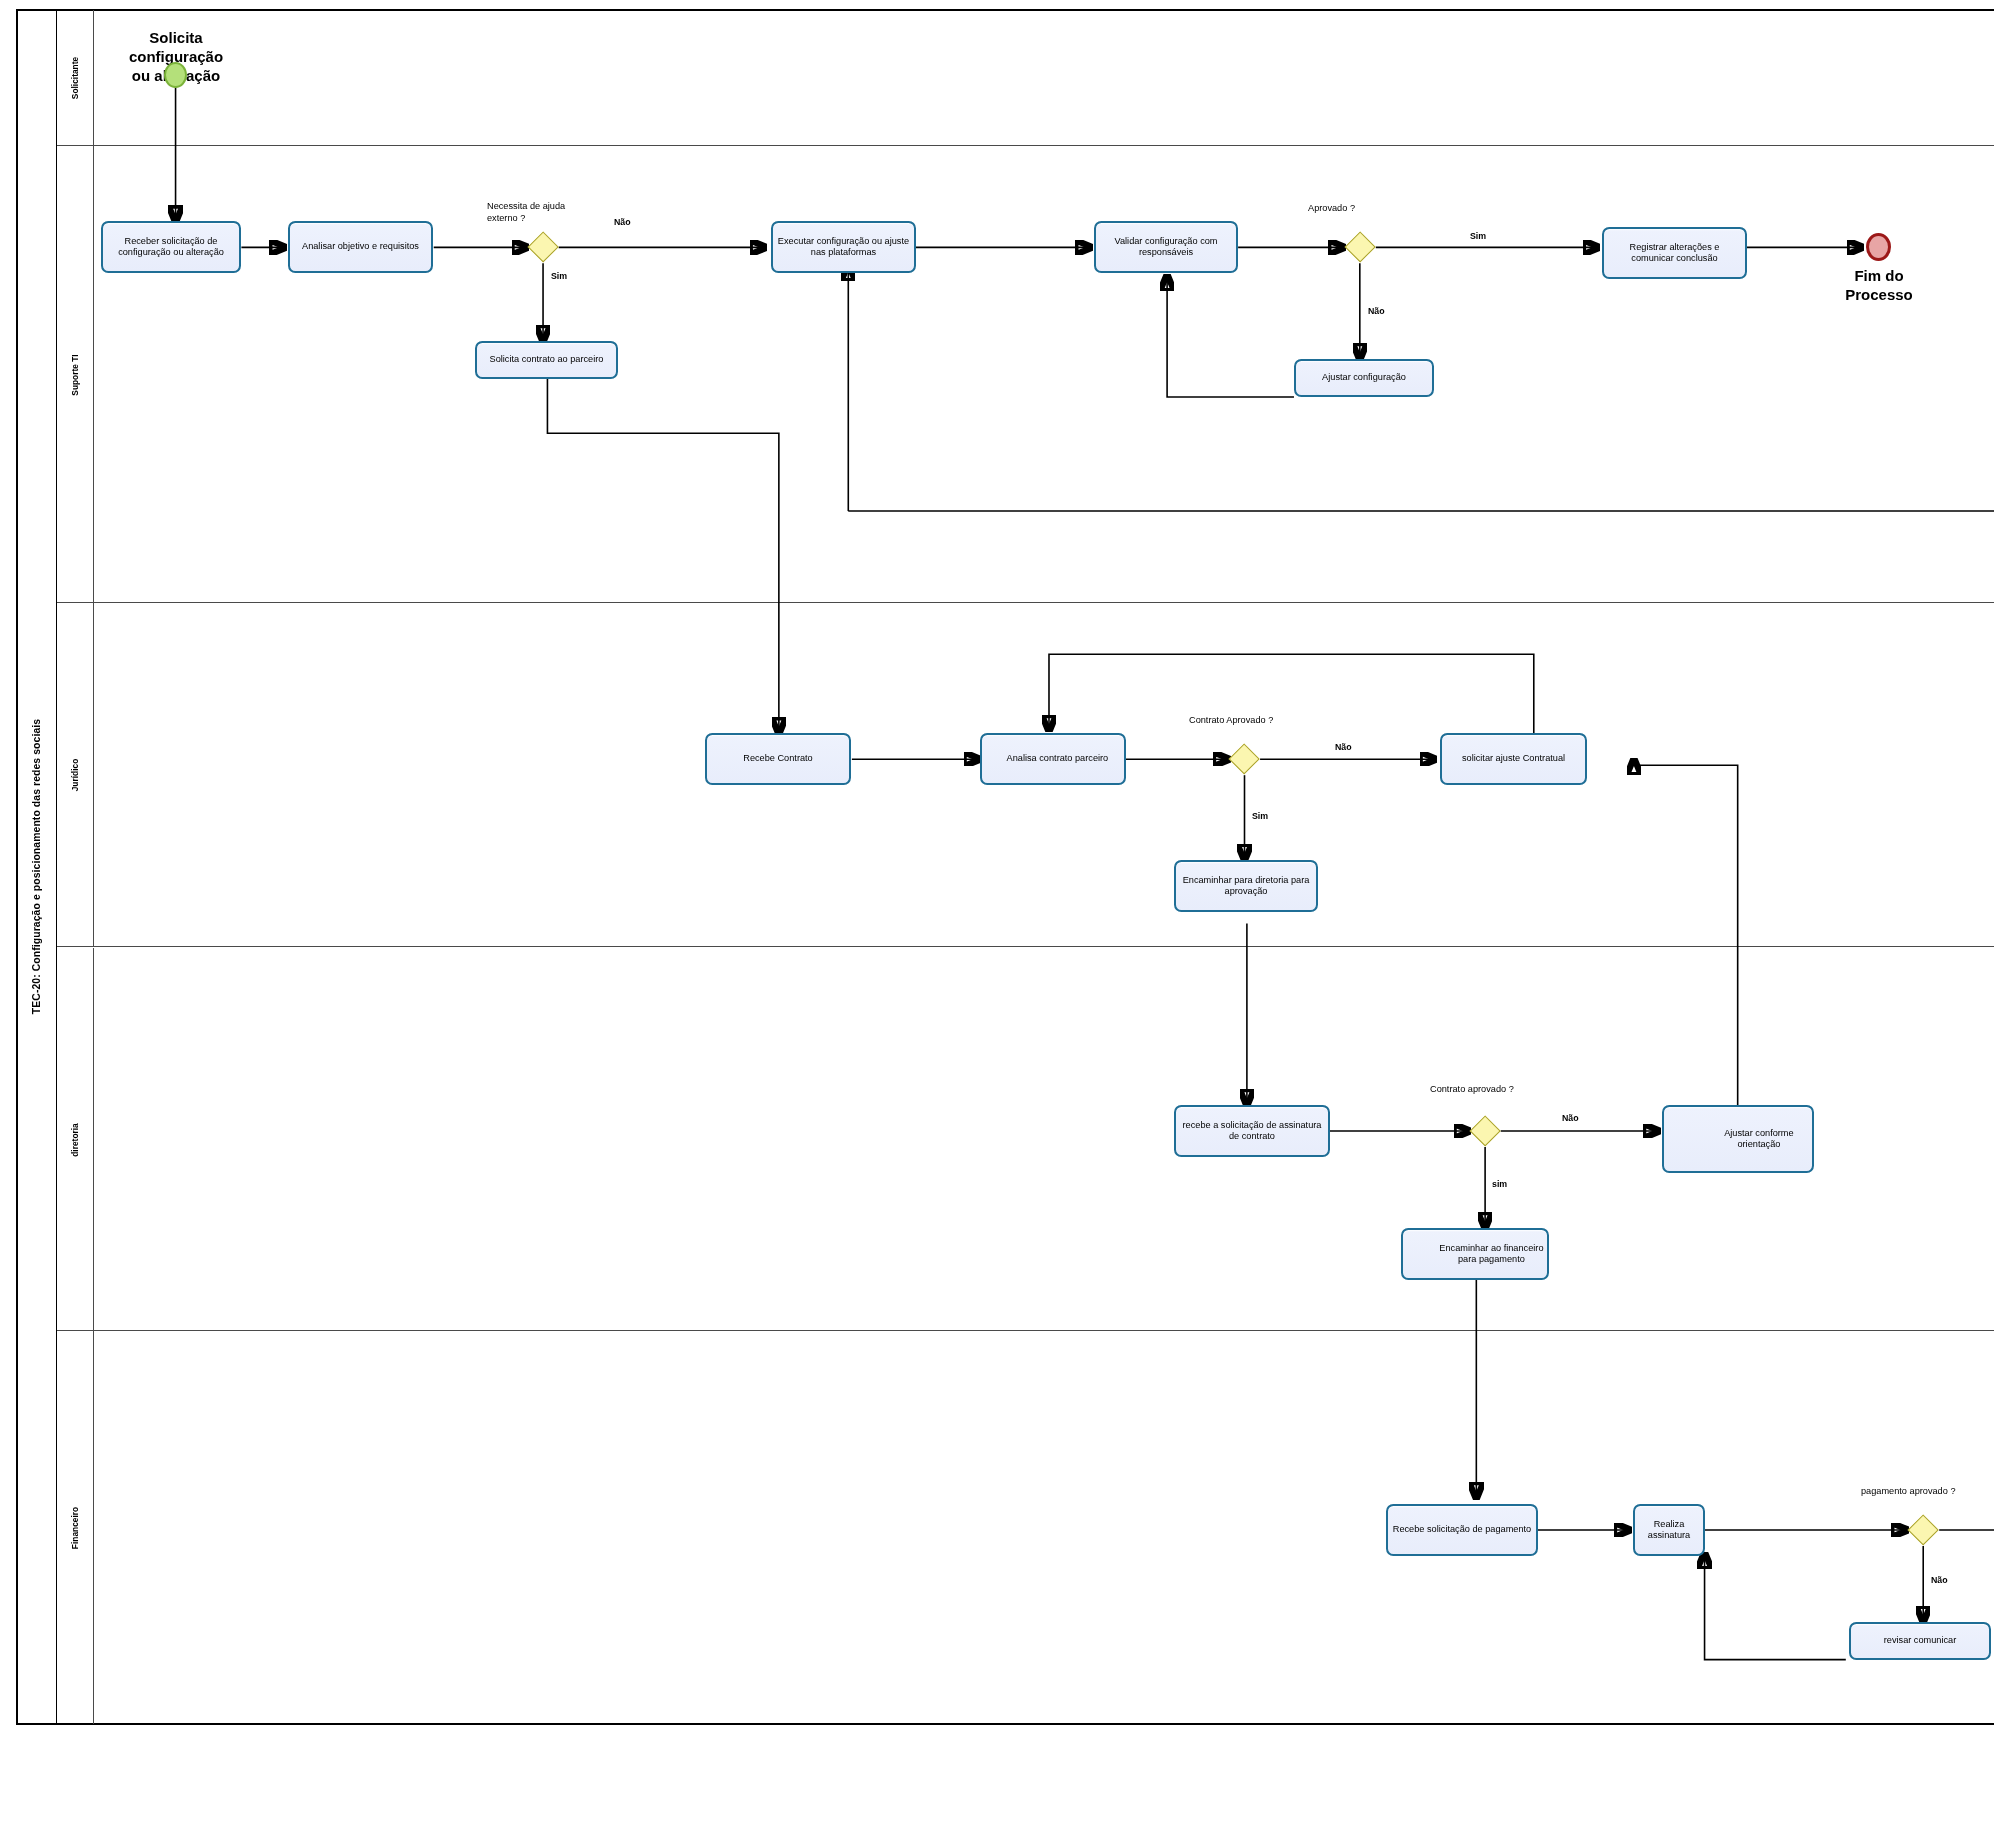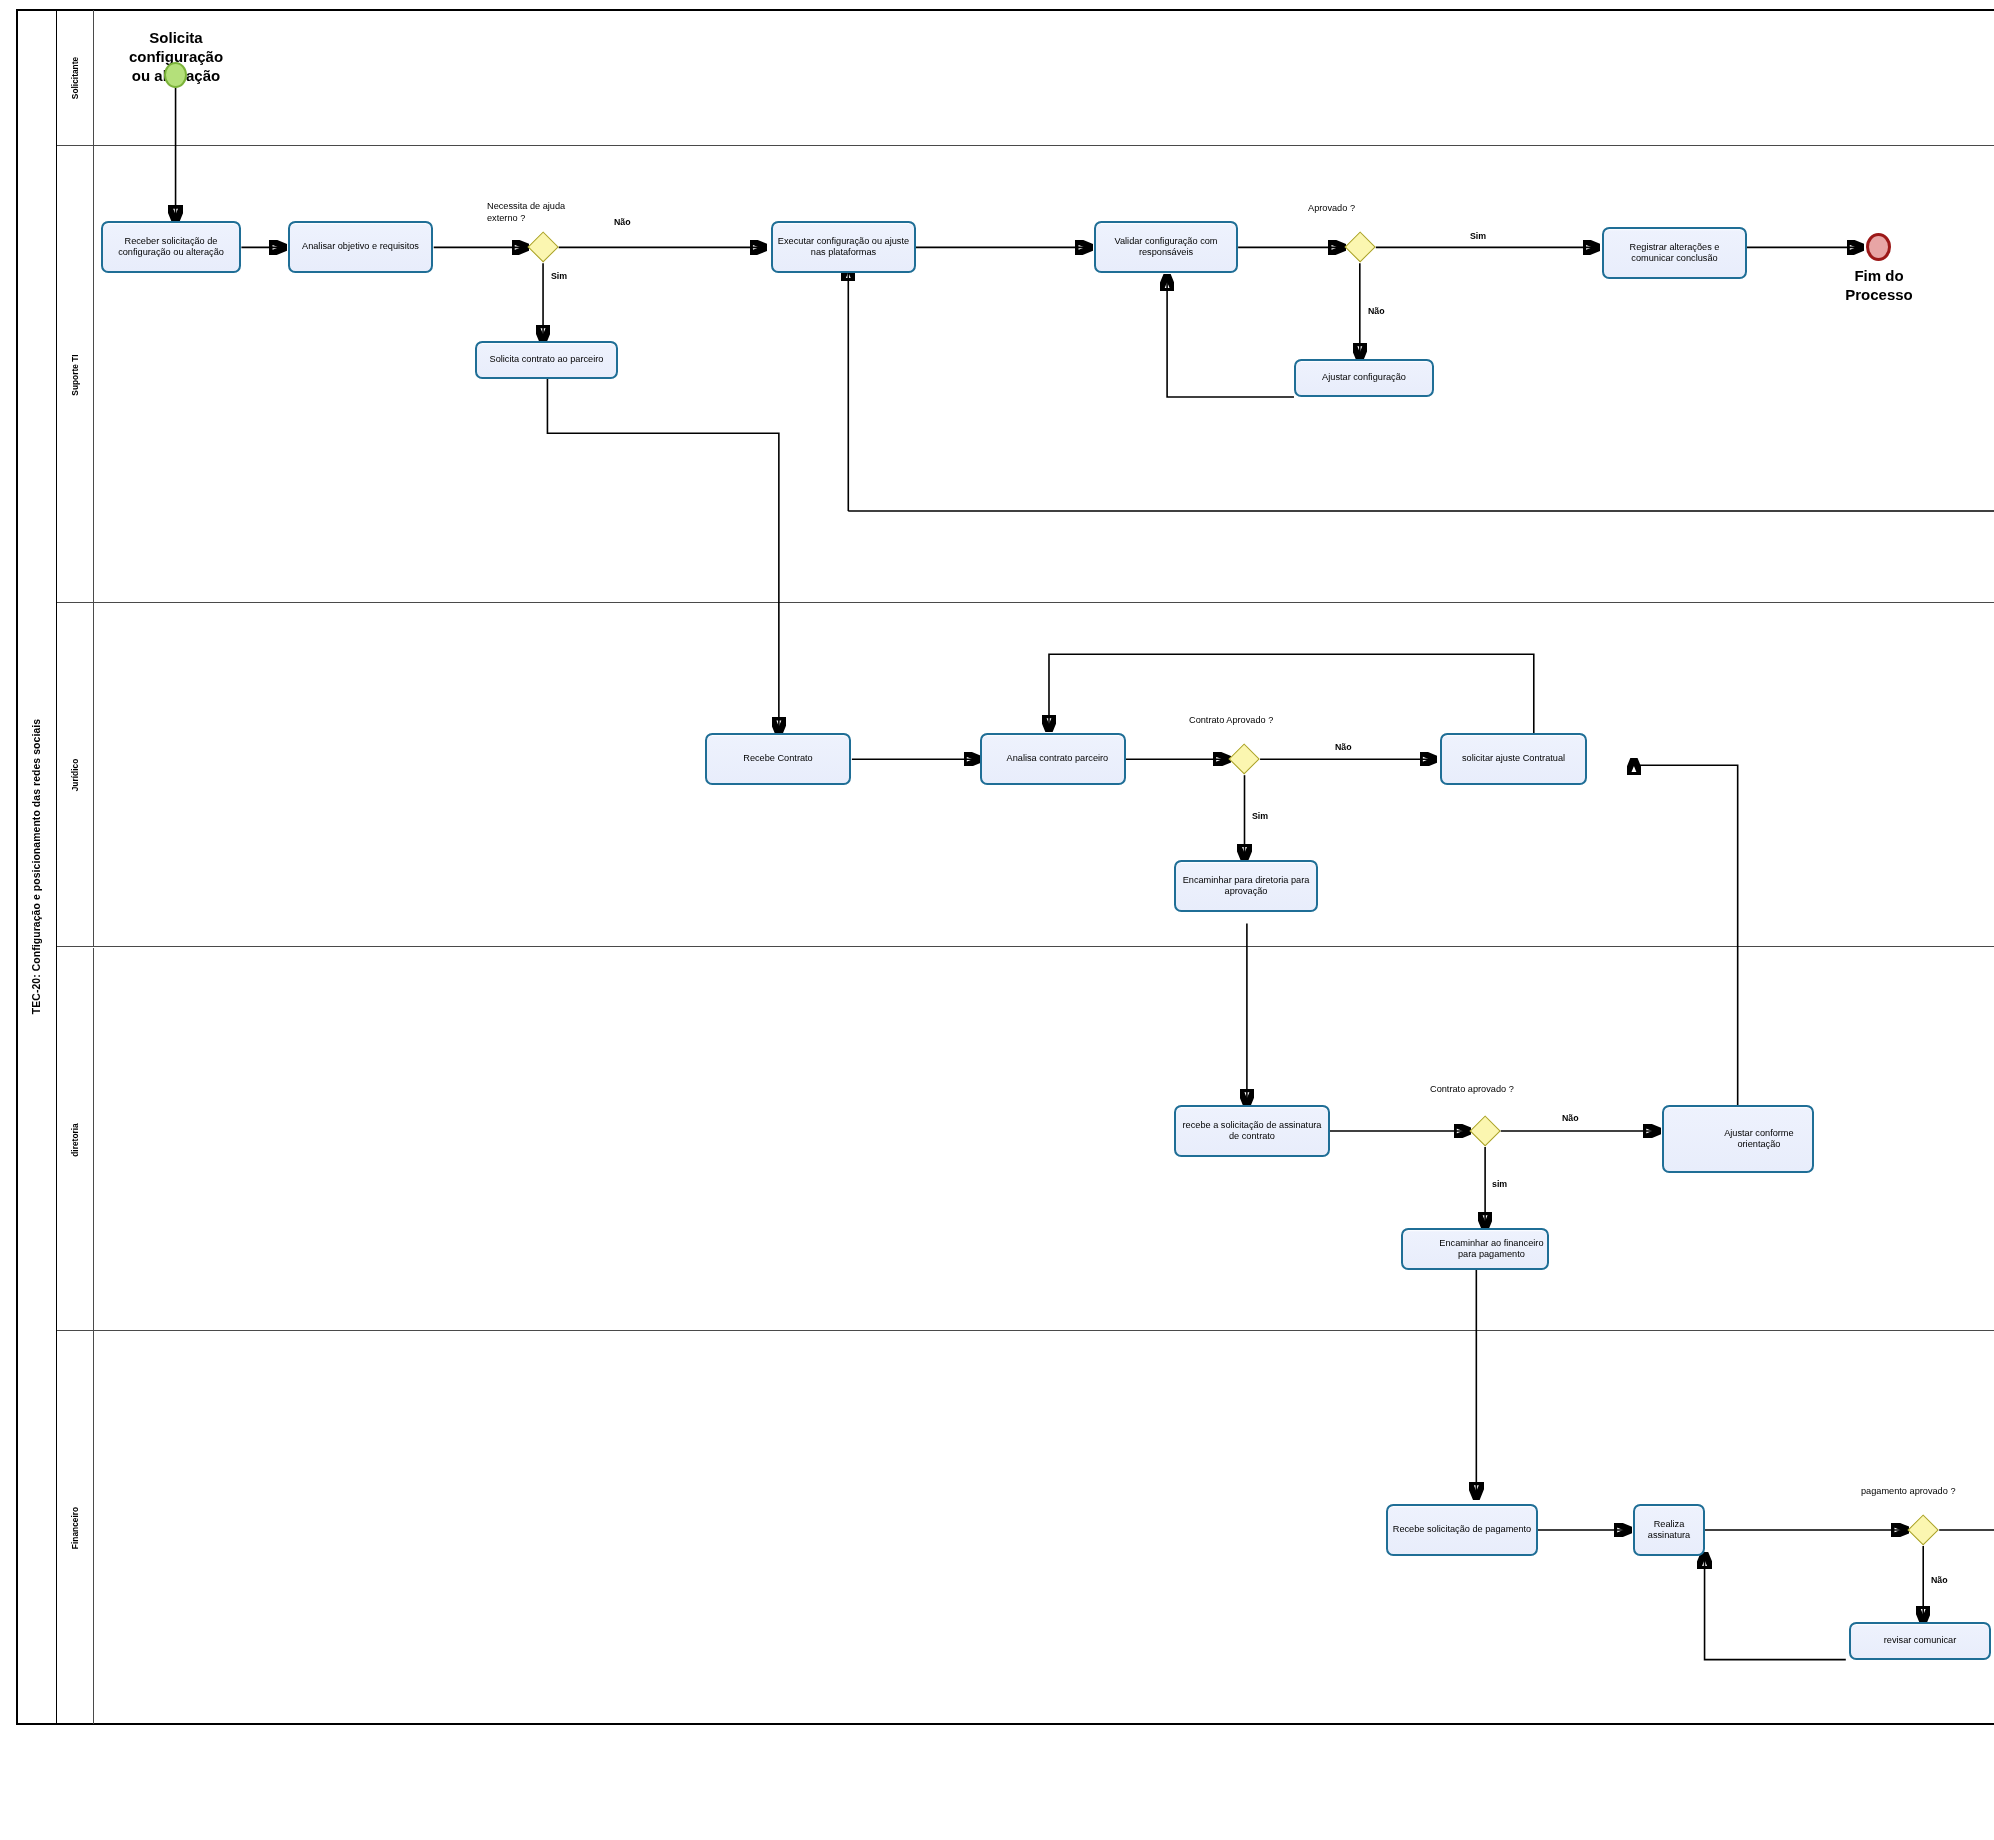--- a/index.html
+++ b/index.html
@@ -260,21 +260,21 @@
 
   <div class="task" style="left:1174px;top:1105px;width:156px;height:52px;">recebe a solicitação de assinatura de contrato</div>
 
   <div class="gw-label" style="left:1430px;top:1084px;width:112px;">Contrato aprovado ?</div>
   <div class="gateway" style="left:1474px;top:1120px;width:22.3px;height:22.3px;"></div>
   <div class="flow-label" style="left:1562px;top:1113px;">Não</div>
   <div class="flow-label" style="left:1492px;top:1179px;">sim</div>
 
   <div class="task" style="left:1662px;top:1105px;width:152px;height:68px;padding-left:45px;">Ajustar conforme orientação</div>
 
-  <div class="task" style="left:1401px;top:1228px;width:148px;height:42px;padding-left:36px;">Encaminhar ao financeiro para pagamento</div>
+  <div class="task" style="left:1401px;top:1228px;width:148px;height:52px;padding-left:36px;">Encaminhar ao financeiro para pagamento</div>
 
   <div class="task" style="left:1386px;top:1504px;width:152px;height:52px;">Recebe solicitação de pagamento</div>
 
   <div class="task" style="left:1633px;top:1504px;width:72px;height:52px;">Realiza assinatura</div>
 
   <div class="gw-label" style="left:1861px;top:1486px;width:124px;">pagamento aprovado ?</div>
   <div class="gateway" style="left:1912px;top:1519px;width:22.3px;height:22.3px;"></div>
 
   <div class="flow-label" style="left:1931px;top:1575px;">Não</div>
 

